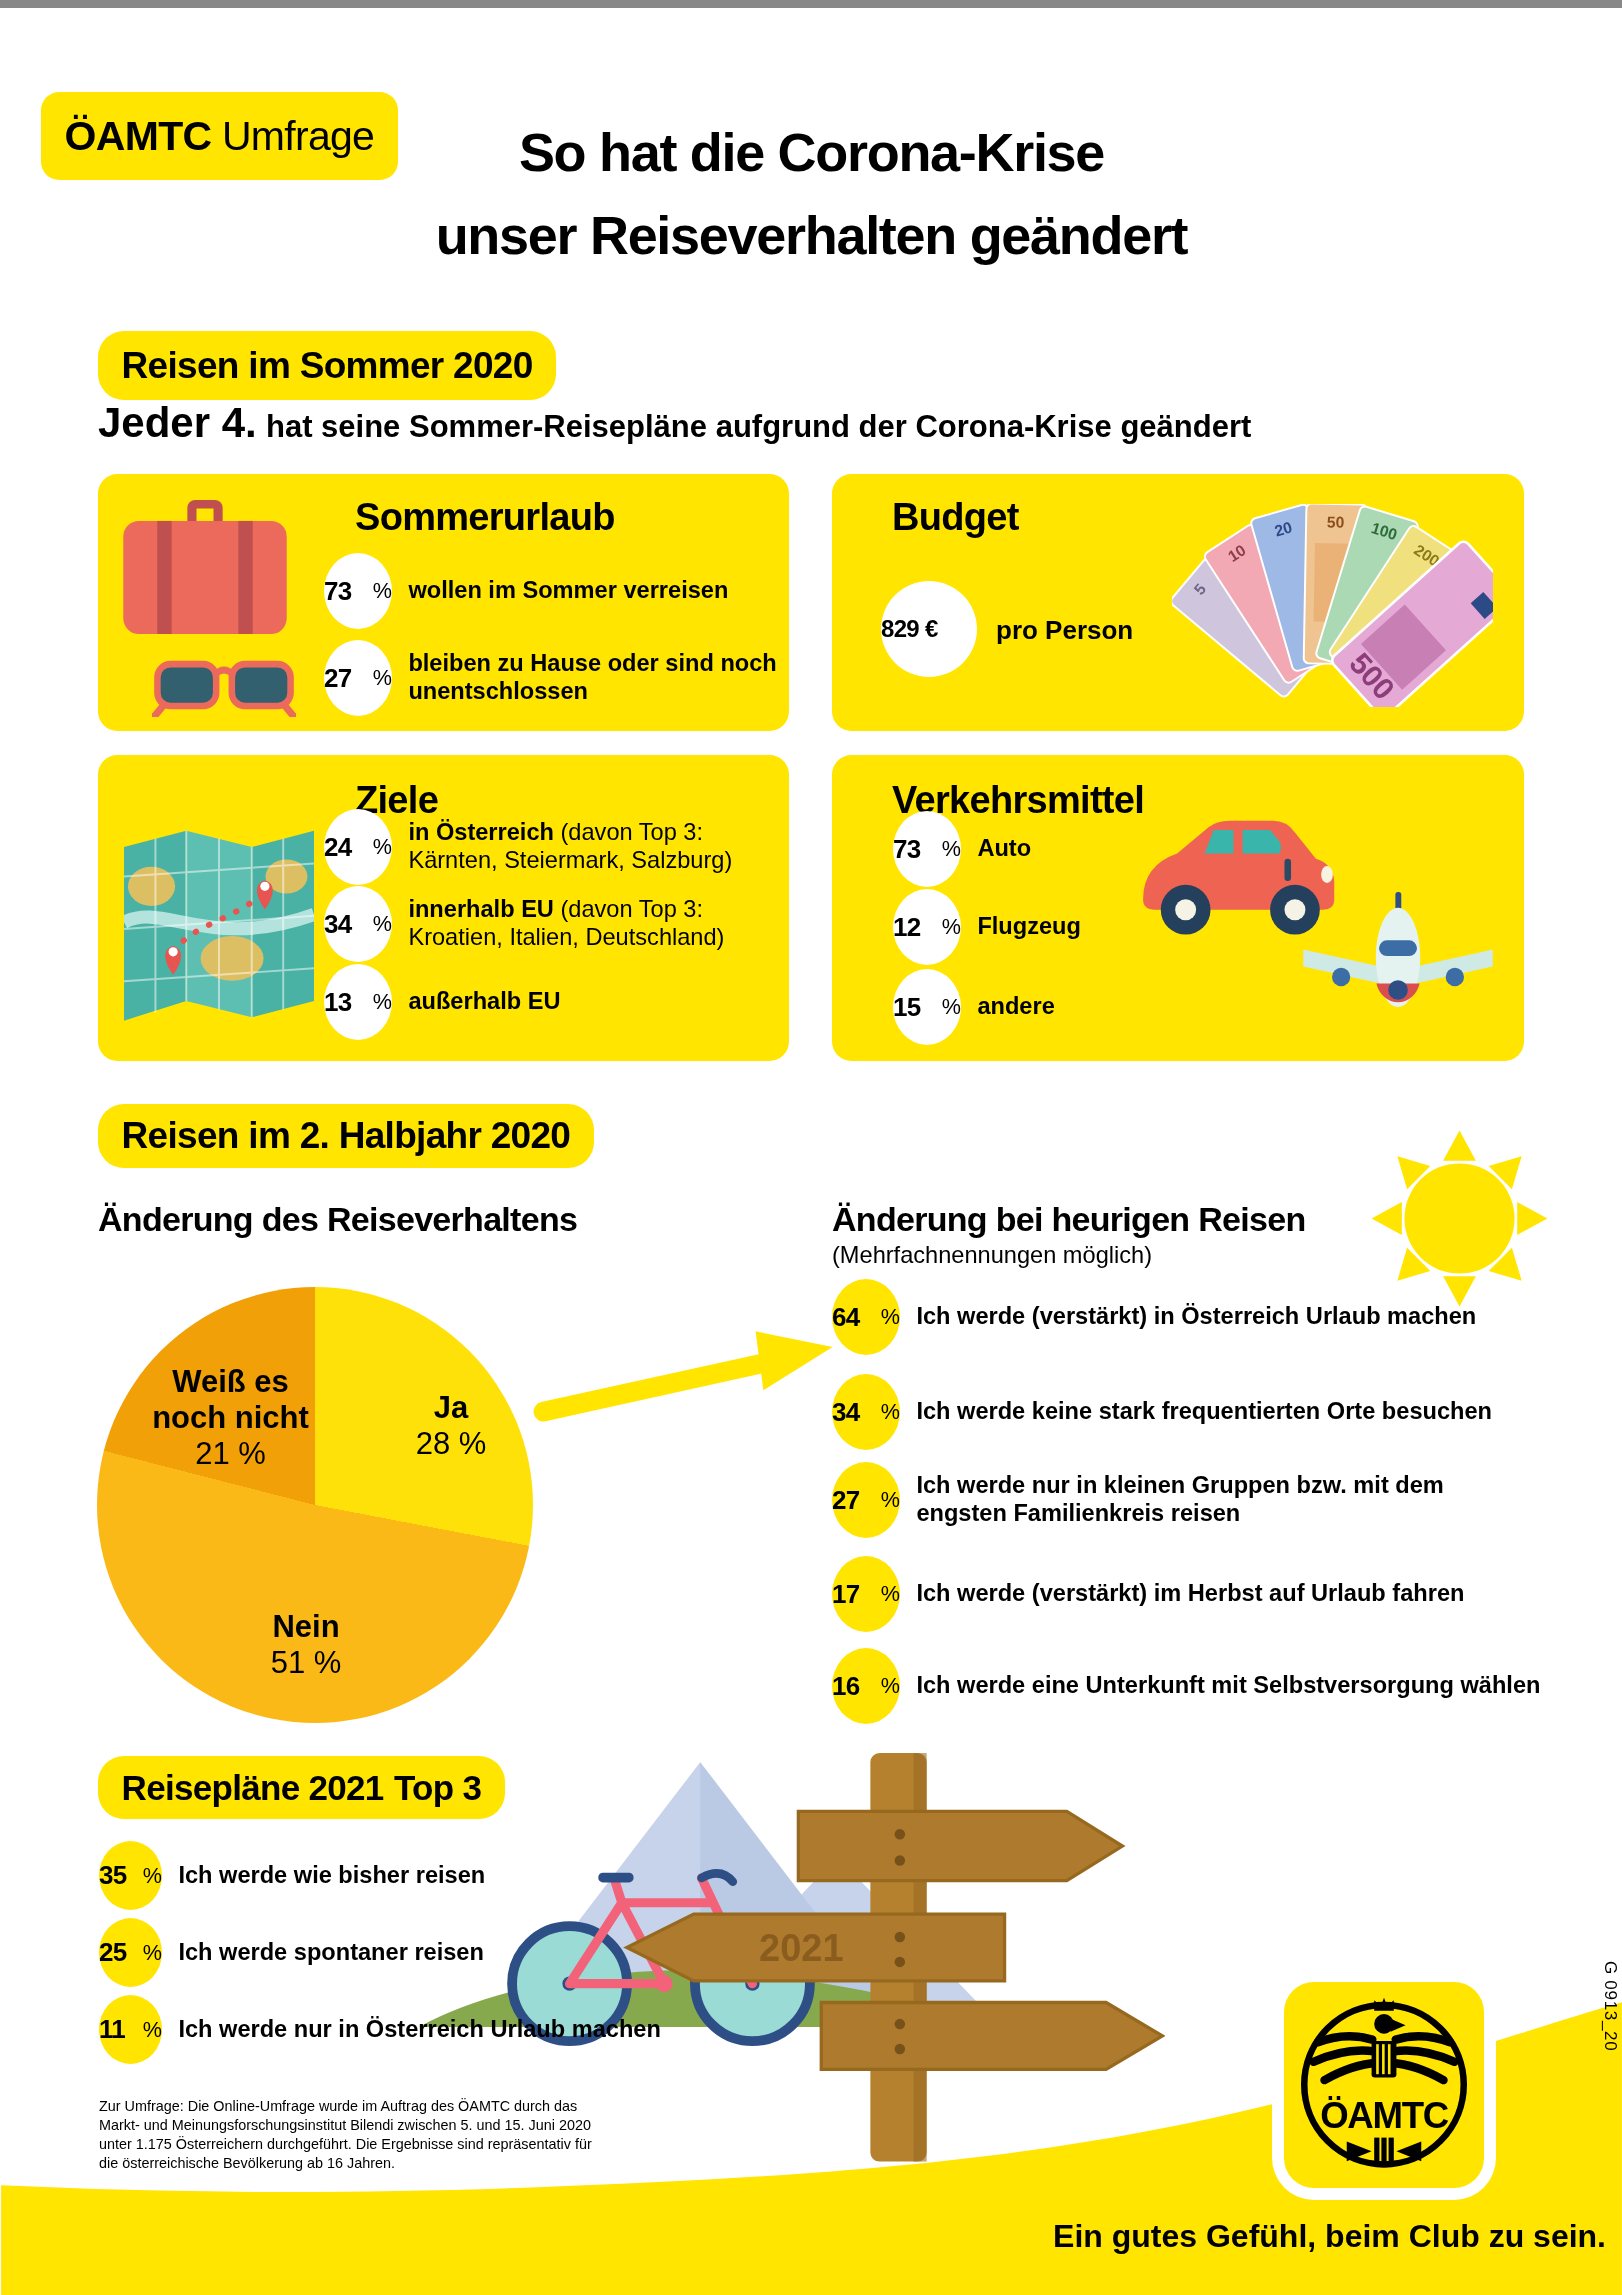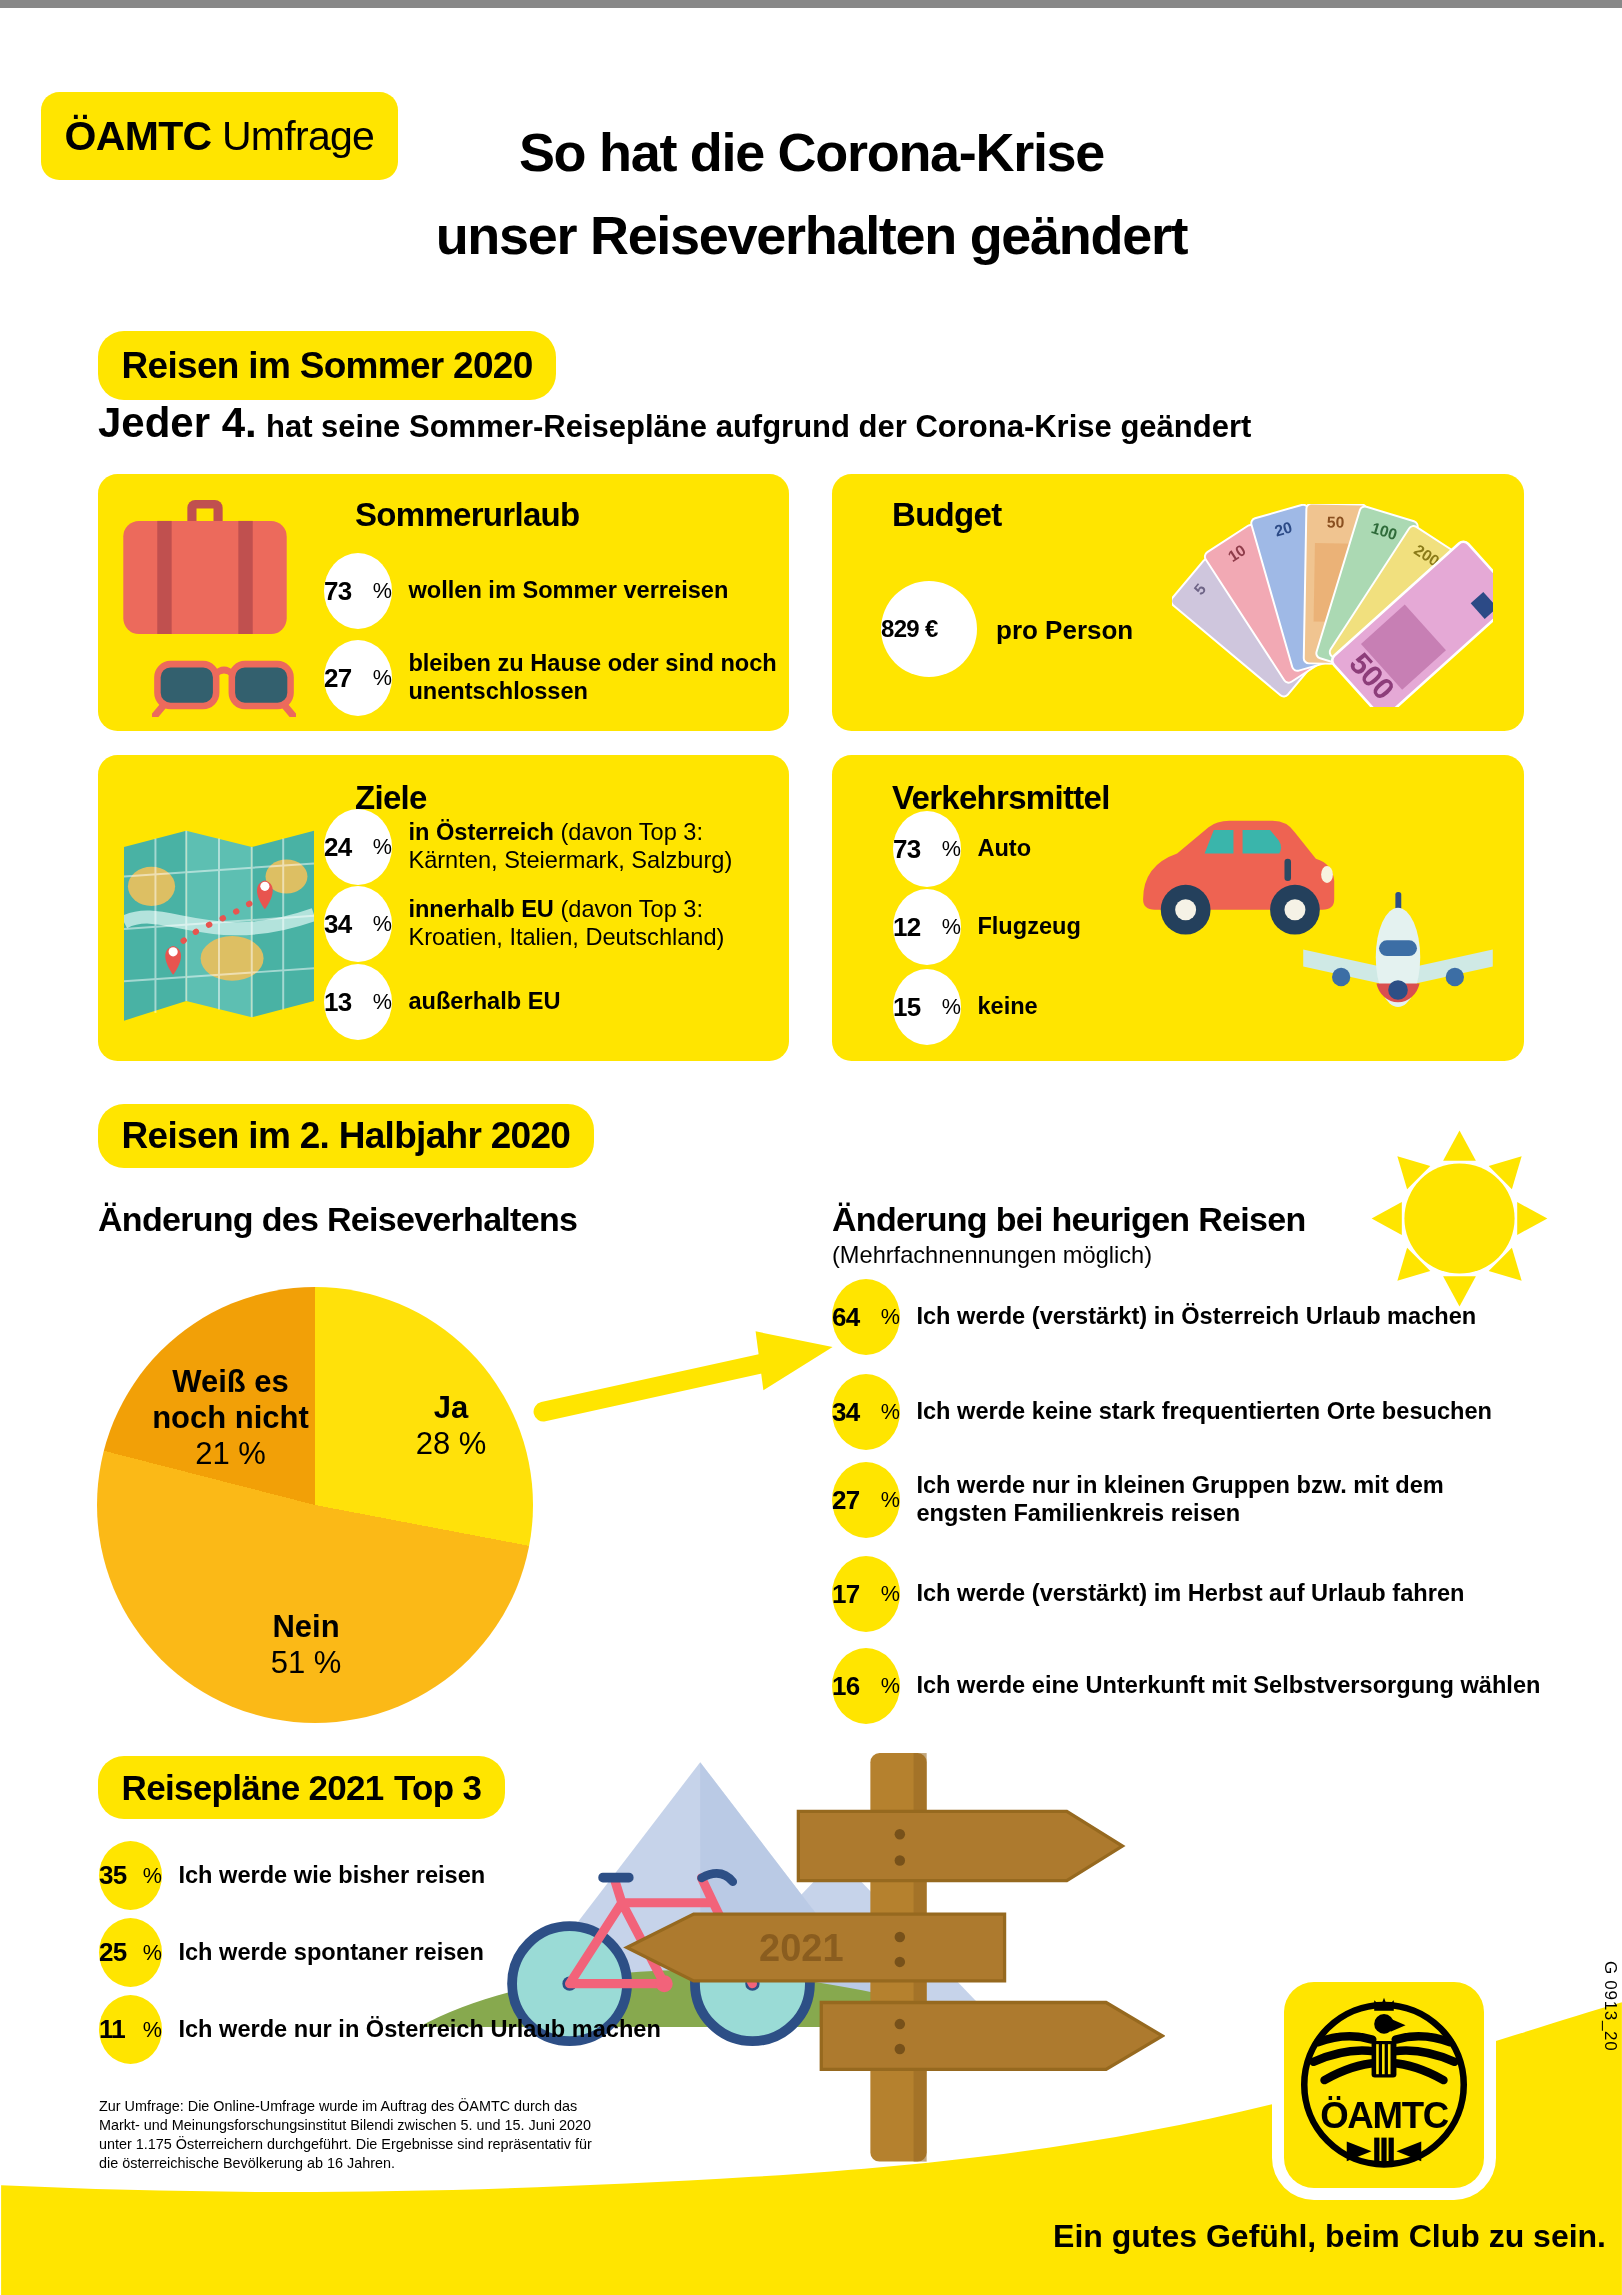--- a/index.html
+++ b/index.html
@@ -24,21 +24,21 @@
 
   .badge-summer{left:98px;top:323px;height:69px;font-size:37px}
   .badge-half2{left:98px;top:1096px;height:64px;font-size:37px}
   .badge-plans{left:98px;top:1748px;height:63px;font-size:35px}
   .badge-plans .reg{font-weight:bold;margin-left:10.5px}
 
   .subtitle{left:98px;top:391px;font-weight:bold;font-size:31px;white-space:nowrap}
   .subtitle .lead{font-size:42px;margin-right:9.2px}
 
   .card{position:absolute;background:var(--yel);border-radius:19.6px}
-  .card-title{position:absolute;font-size:33px;font-weight:bold;letter-spacing:-0.7px}
+  .card-title{position:absolute;font-size:38px;font-weight:bold;letter-spacing:-0.7px}
 
   .stat{position:absolute;display:flex;align-items:center;gap:16.4px}
   .bubble{width:68px;height:76px;background:#fff;border-radius:50%;
     display:flex;align-items:center;justify-content:space-between;flex:none}
   .bubble .num{font-size:26px;font-weight:bold;letter-spacing:-0.7px}
   .bubble .pct{font-size:21.6px;margin-left:3.3px}
   .bubble.big{width:96px;height:96px}
   .bubble.big .num{font-size:24px}
   .bubble.yellow{background:var(--yel)}
   .stat-text{font-size:23.6px;font-weight:bold;line-height:1.18;white-space:pre-line}
@@ -246,21 +246,21 @@
         <span class="num">12</span>
         <span class="pct">%</span>
       </div>
       <div class="stat-text nowrap">Flugzeug</div>
     </div>
     <div class="stat" style="left:61px;top:214px">
       <div class="bubble">
         <span class="num">15</span>
         <span class="pct">%</span>
       </div>
-      <div class="stat-text nowrap">keine</div>
+      <div class="stat-text nowrap">andere</div>
     </div>
   </div>
 
   <div class="section-badge badge-half2">
     <span>Reisen im 2. Halbjahr 2020</span>
   </div>
   <div class="colhead" style="left:98px;top:1192px">Änderung des Reiseverhaltens</div>
   <div class="colhead" style="left:832px;top:1192px">Änderung bei heurigen Reisen</div>
   <div class="colnote" style="left:832px;top:1234px">(Mehrfachnennungen möglich)</div>
 

